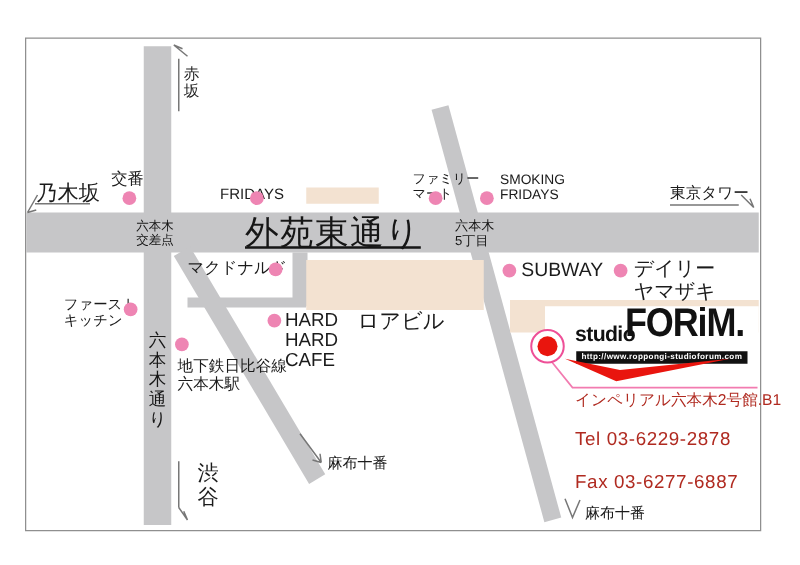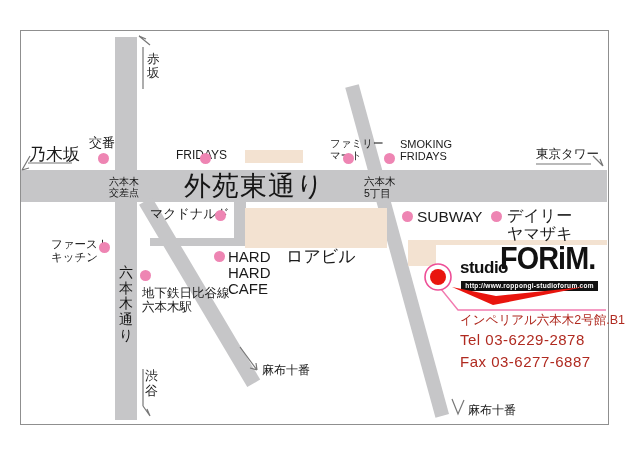--- a/index.html
+++ b/index.html
@@ -15,21 +15,21 @@
   .onroad{color:#161616;}
   .gaien{font-size:27px;letter-spacing:1px;}
   .svg-overlay{position:absolute;left:0;top:0;pointer-events:none;}
   .logo-bg{position:absolute;left:436px;top:245px;width:171px;height:37px;background:#ffffff;}
   .logo-studio{position:absolute;left:460px;top:258px;font-size:17px;font-weight:bold;letter-spacing:-0.5px;color:#111;}
   .logo-forum{position:absolute;left:500px;top:240px;font-size:32px;font-weight:800;letter-spacing:-1px;color:#111;transform:scaleX(0.9);transform-origin:left top;}
   .logo-urlbar{position:absolute;left:461px;top:281px;width:137px;height:10px;background:#111;color:#fff;
     font-size:6.5px;font-weight:bold;letter-spacing:0.3px;line-height:10px;text-align:center;overflow:hidden;}
   .contact{position:absolute;left:460px;top:312px;color:#b02a20;}
   .contact .a{font-size:12.5px;line-height:1.28;}
-  .contact .t{font-size:15px;line-height:1.25;letter-spacing:0.5px;margin-top:3px;}
+  .contact .t{font-size:15px;line-height:1.25;letter-spacing:0.5px;margin-top:15px;}
 </style>
 </head>
 <body>
 
 <div class="canvas">
 
   <div class="frame"></div>
 
   <div class="road" style="left:115px;top:37px;width:22px;height:383px;"></div>
   <div class="road" style="left:21px;top:170px;width:586px;height:32px;"></div>
@@ -39,31 +39,31 @@
   <div class="road" style="left:150px;top:238px;width:95px;height:8px;"></div>
 
   <div class="bldg" style="left:245px;top:150px;width:58px;height:13px;"></div>
   <div class="bldg" style="left:245px;top:208px;width:142px;height:40px;"></div>
   <div class="bldg" style="left:408px;top:240px;width:199px;height:26px;"></div>
 
   <div class="lbl onroad" style="left:109px;top:176px;font-size:10px;">
     <div>六本木</div>
     <div>交差点</div>
   </div>
-  <div class="lbl onroad gaien" style="left:184px;top:172px;">外苑東通り</div>
+  <div class="lbl onroad gaien" style="left:196px;top:172px;text-decoration:underline;">外苑東通り</div>
   <div class="lbl onroad" style="left:364px;top:176px;font-size:10.5px;">
     <div>六本木</div>
     <div>5丁目</div>
   </div>
   <div class="vtext onroad" style="left:119px;top:265px;width:16px;font-size:14px;">六本木通り</div>
 
   <div class="vtext" style="left:147px;top:52px;width:14px;font-size:12.5px;">赤坂</div>
   <div class="lbl" style="left:29px;top:146px;font-size:17px;">乃木坂</div>
   <div class="lbl" style="left:536px;top:148px;font-size:12.5px;">東京タワー</div>
-  <div class="vtext" style="left:144px;top:369px;width:14px;font-size:13px;text-align:right;">渋谷</div>
+  <div class="vtext" style="left:158px;top:369px;width:14px;font-size:17px;text-align:right;">渋谷</div>
   <div class="lbl" style="left:262px;top:364px;font-size:12px;">麻布十番</div>
   <div class="lbl" style="left:468px;top:404px;font-size:12px;">麻布十番</div>
 
   <div class="lbl" style="left:89px;top:136px;font-size:13px;">交番</div>
   <div class="lbl" style="left:176px;top:149px;font-size:12px;">FRIDAYS</div>
   <div class="lbl" style="left:330px;top:138px;font-size:10.5px;">
     <div>ファミリー</div>
     <div>マート</div>
   </div>
   <div class="lbl" style="left:400px;top:138px;font-size:11px;">

